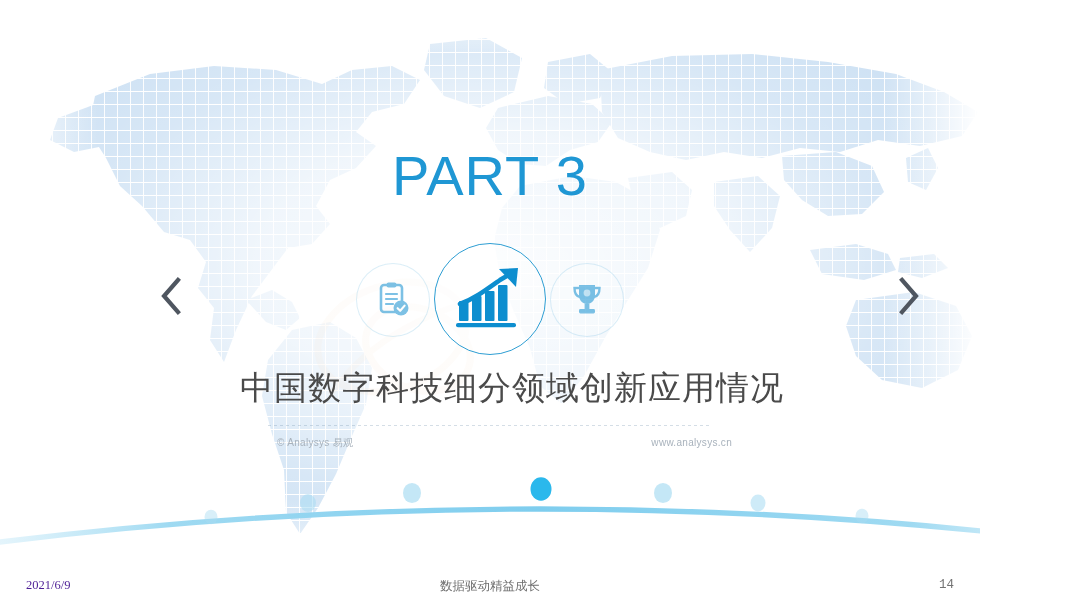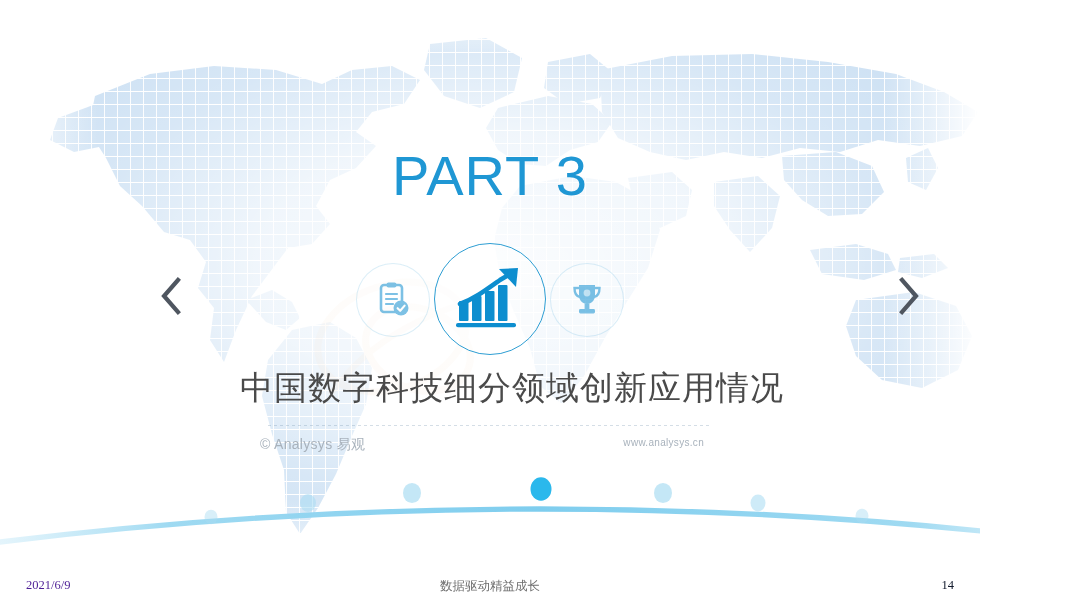--- a/index.html
+++ b/index.html
@@ -135,29 +135,29 @@
     height: 1px;
     background-image: linear-gradient(to right, rgba(120,150,175,0.42) 0 3px, rgba(0,0,0,0) 3px 6px);
     background-size: 6px 1px;
     background-repeat: repeat-x;
     opacity: 0.75;
   }
 
   
   .credit-left {
     position: absolute;
-    left: 260px;
+    left: 277px;
     top: 436px;
-    font-size: 14px;
+    font-size: 10px;
     color: #a8b2bc;
     letter-spacing: 0.3px;
   }
   .credit-right {
     position: absolute;
-    right: 276px;
+    right: 248px;
     top: 437px;
     font-size: 10px;
     color: #a8b2bc;
     letter-spacing: 0.3px;
   }
 
   
   .nav-arrow {
     position: absolute;
     top: 271px;
@@ -198,22 +198,22 @@
     text-align: center;
     font-size: 12.5px;
     color: #6f6f6f;
     font-family: Liberation Mono, monospace;
   }
   .footer-page {
     position: absolute;
     right: 26px;
     top: 578px;
     font-size: 12.5px;
-    color: #0f172a;
-    font-family: Liberation Serif, serif;
+    color: #737373;
+    font-family: Liberation Mono, monospace;
   }
 </style>
 </head>
 <body>
 
 <div id="slide">
 
   <div class="bg-layer bg-map">
     <svg viewBox="0 0 1080 608" xmlns="http://www.w3.org/2000/svg" aria-hidden="true">
       <defs>

